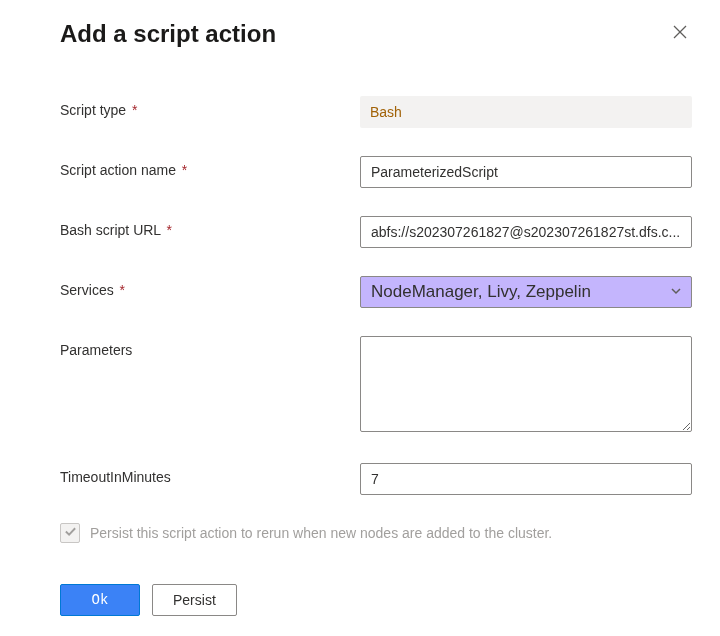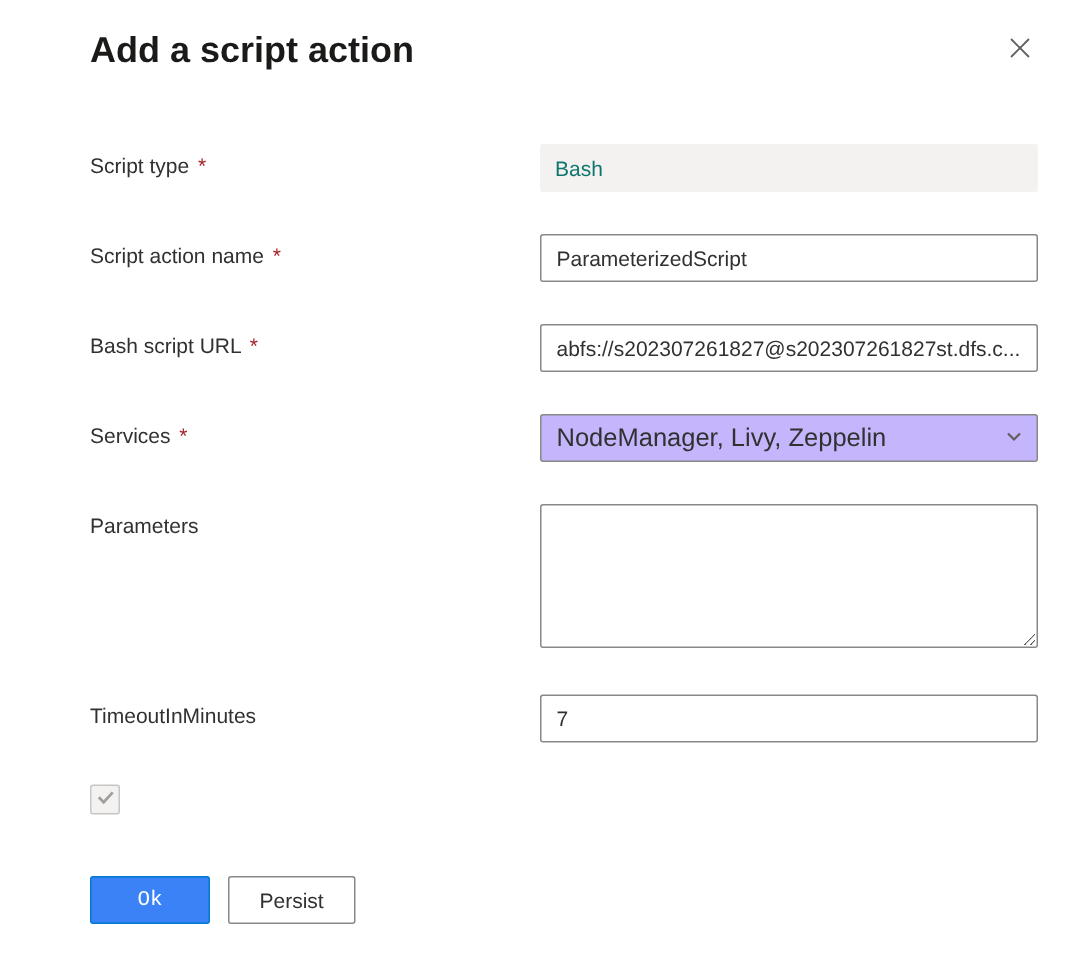--- a/index.html
+++ b/index.html
@@ -65,21 +65,21 @@
     }
     .row .control {
       flex: 1;
     }
     .req {
       color: #a4262c;
       margin-left: 2px;
     }
     .readonly-field {
       background: #f3f2f1;
-      color: #0f766e;
+      color: #a16207;
       padding: 6px 10px;
       border-radius: 2px;
       width: 100%;
       height: 32px;
       display: flex;
       align-items: center;
     }
     .text-input {
       width: 100%;
       height: 32px;
@@ -278,20 +278,21 @@
     </div>
 
     <div class="checkbox-row">
       <div class="checkbox-box">
         <span>
           <svg viewBox="0 0 14 14">
               <polyline points="2,7 5.5,10.5 12,3.5"></polyline>
             </svg>
         </span>
       </div>
+      <div class="checkbox-label">Persist this script action to rerun when new nodes are added to the cluster.</div>
     </div>
 
   </div>
 
   <div class="footer">
     <button class="btn btn-primary">Ok</button>
     <button class="btn btn-secondary">Persist</button>
   </div>
 </div>
 

